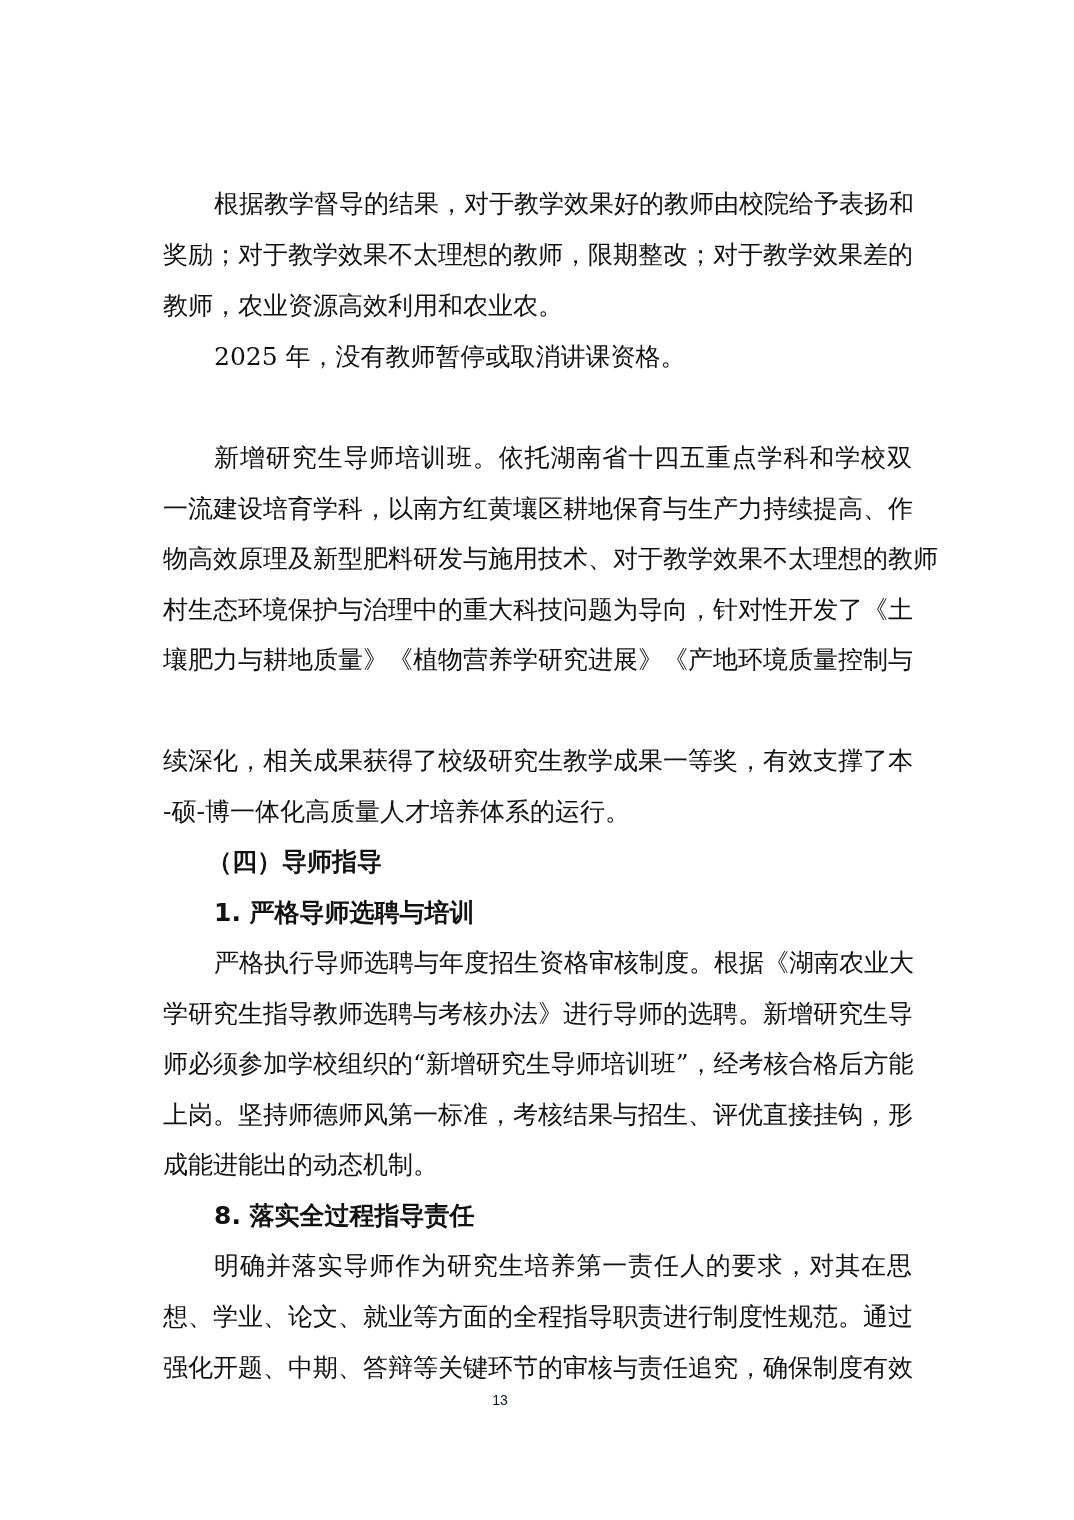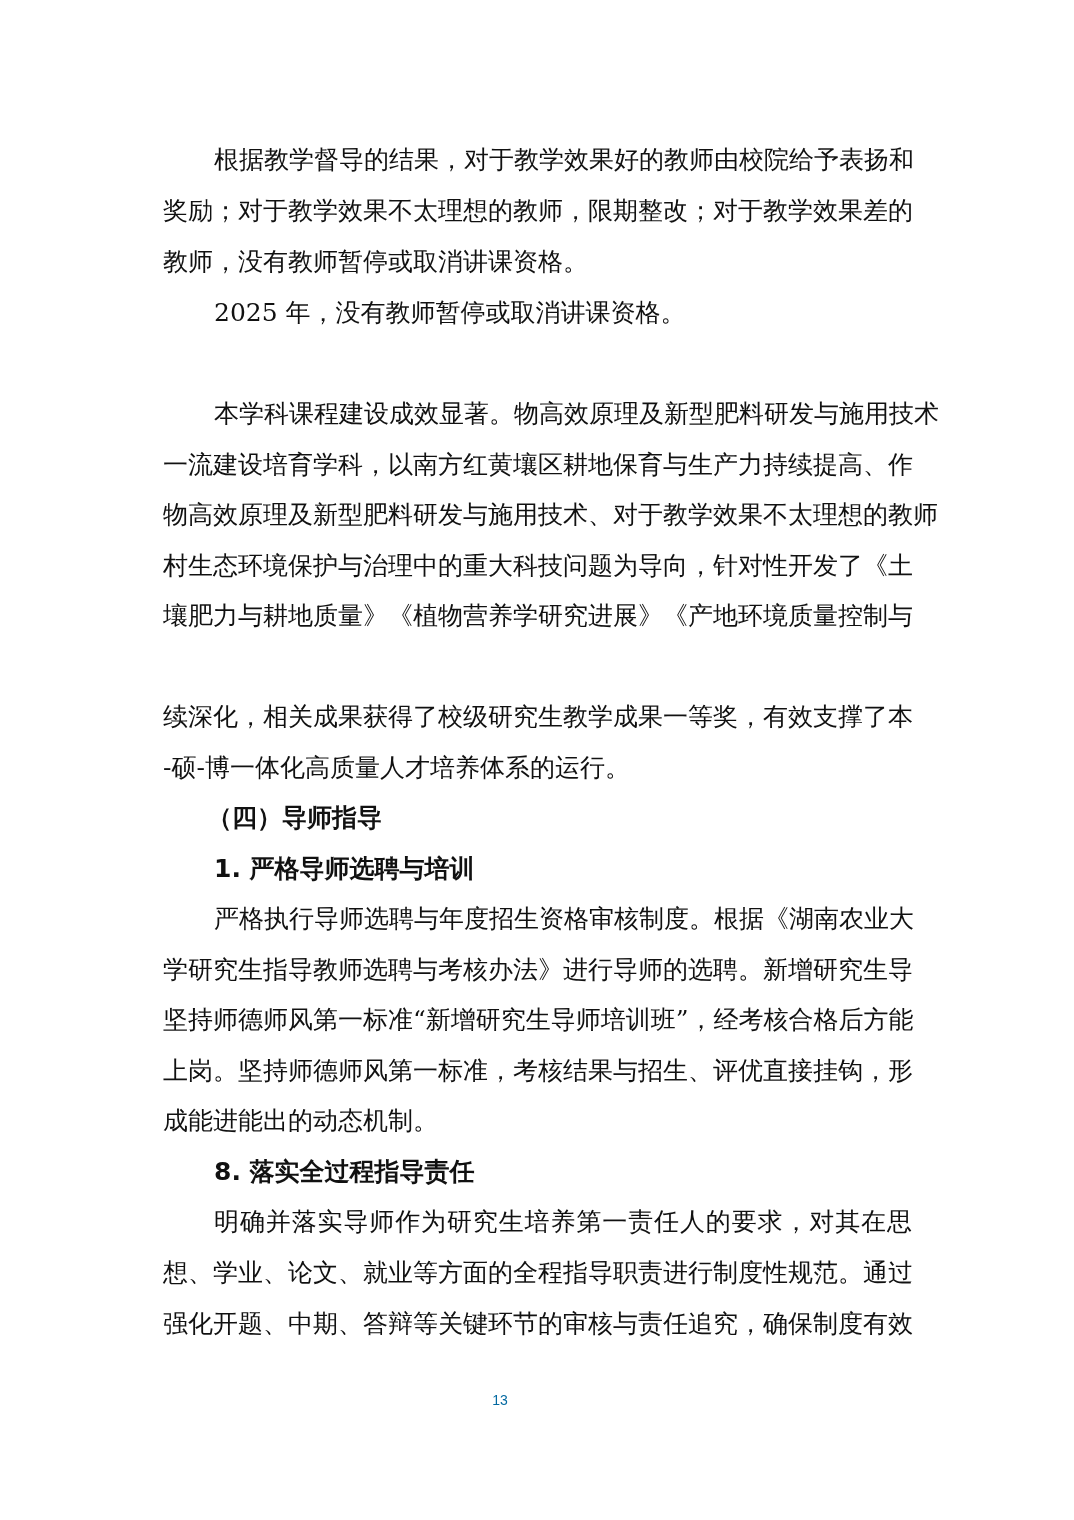--- a/index.html
+++ b/index.html
@@ -1,54 +1,54 @@
 <!DOCTYPE html>
 <html><head>
 <meta charset="utf-8">
 <style>
   html, body { margin: 0; padding: 0; background: #ffffff; }
   body { width: 1074px; height: 1520px; position: relative; overflow: hidden;
          font-family: "DejaVu Serif", "Liberation Serif", serif; color: #111; }
   .page { position: absolute; left: 0; top: 0; width: 1074px; height: 1520px; background: #fff; }
   .line { position: absolute; left: 163px; width: 749px; height: 34px; line-height: 34px;
           font-size: 25px; white-space: nowrap; text-align: justify; text-align-last: justify;
-          letter-spacing: 0px; }
+          letter-spacing: 0px; margin-top: 44px; }
   .line.indent { left: 214px; width: 698px; }
   .line.last { text-align-last: left; }
   .heading { font-weight: bold; font-family: "DejaVu Sans", "Liberation Sans", sans-serif; text-align-last: left; }
   .pageno { position: absolute; left: 0; width: 1000px; top: 1392px; text-align: center;
-            font-family: "Liberation Sans", sans-serif; font-size: 14px; color: #0369a1; }
+            font-family: "Liberation Sans", sans-serif; font-size: 14px; color: #0f172a; }
 </style>
 </head>
 <body>
 
 <div class="page">
 
   <div class="line indent" style="top:143px">根据教学督导的结果，对于教学效果好的教师由校院给予表扬和</div>
   <div class="line" style="top:194px">奖励；对于教学效果不太理想的教师，限期整改；对于教学效果差的</div>
-  <div class="line last" style="top:245px">教师，没有教师暂停或取消讲课资格。</div>
+  <div class="line last" style="top:245px">教师，农业资源高效利用和农业农。</div>
 
   <div class="line indent last" style="top:296px">2025 年，没有教师暂停或取消讲课资格。</div>
 
 
-  <div class="line indent" style="top:397px">本学科课程建设成效显著。物高效原理及新型肥料研发与施用技术</div>
+  <div class="line indent" style="top:397px">新增研究生导师培训班。依托湖南省十四五重点学科和学校双</div>
   <div class="line" style="top:448px">一流建设培育学科，以南方红黄壤区耕地保育与生产力持续提高、作</div>
   <div class="line" style="top:498px">物高效原理及新型肥料研发与施用技术、对于教学效果不太理想的教师</div>
   <div class="line" style="top:549px">村生态环境保护与治理中的重大科技问题为导向，针对性开发了《土</div>
   <div class="line" style="top:599px">壤肥力与耕地质量》《植物营养学研究进展》《产地环境质量控制与</div>
   <div class="line" style="top:700px">续深化，相关成果获得了校级研究生教学成果一等奖，有效支撑了本</div>
   <div class="line last" style="top:751px">-硕-博一体化高质量人才培养体系的运行。</div>
 
   <div class="line heading" style="top:801px; left:207px; width:705px">（四）导师指导</div>
 
   <div class="line indent heading" style="top:852px">1. 严格导师选聘与培训</div>
 
   <div class="line indent" style="top:902px">严格执行导师选聘与年度招生资格审核制度。根据《湖南农业大</div>
   <div class="line" style="top:953px">学研究生指导教师选聘与考核办法》进行导师的选聘。新增研究生导</div>
-  <div class="line" style="top:1003px">坚持师德师风第一标准“新增研究生导师培训班”，经考核合格后方能</div>
+  <div class="line" style="top:1003px">师必须参加学校组织的“新增研究生导师培训班”，经考核合格后方能</div>
   <div class="line" style="top:1054px">上岗。坚持师德师风第一标准，考核结果与招生、评优直接挂钩，形</div>
   <div class="line last" style="top:1104px">成能进能出的动态机制。</div>
 
   <div class="line indent heading" style="top:1155px">8. 落实全过程指导责任</div>
 
   <div class="line" style="top:1256px">想、学业、论文、就业等方面的全程指导职责进行制度性规范。通过</div>
   <div class="line indent" style="top:1205px">明确并落实导师作为研究生培养第一责任人的要求，对其在思</div>
   <div class="line" style="top:1307px">强化开题、中期、答辩等关键环节的审核与责任追究，确保制度有效</div>
 
   <div class="pageno">13</div>

